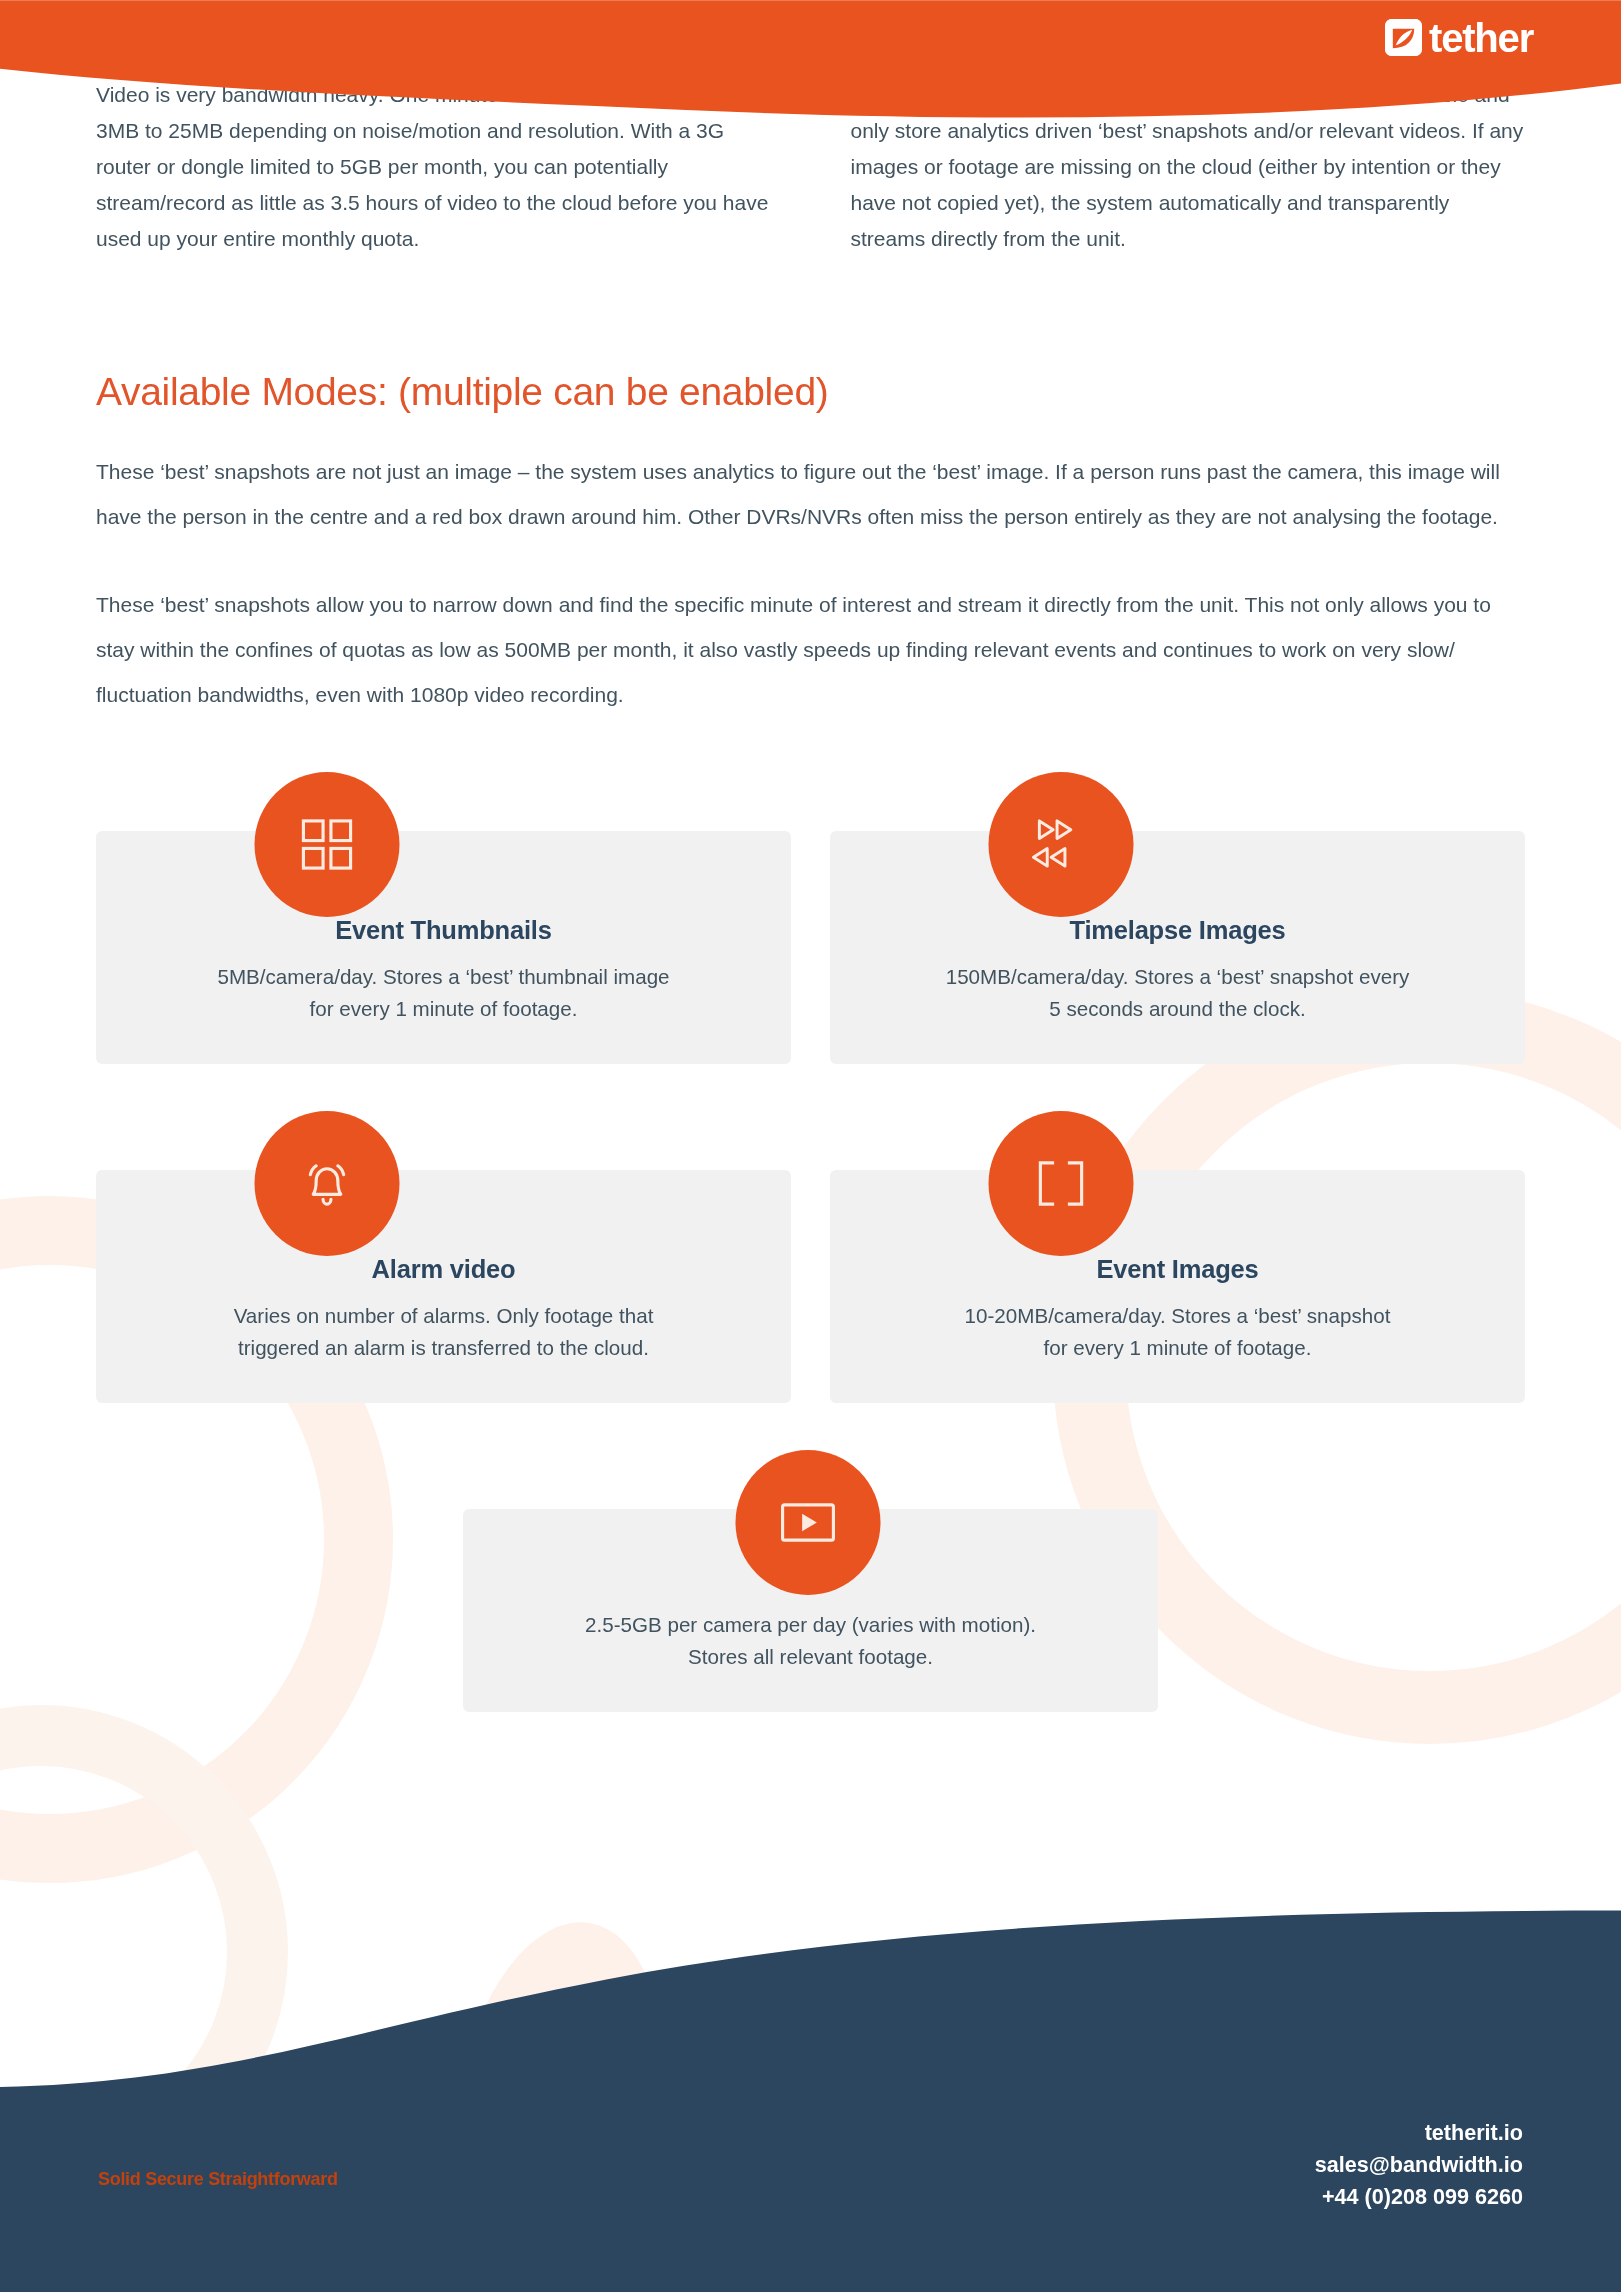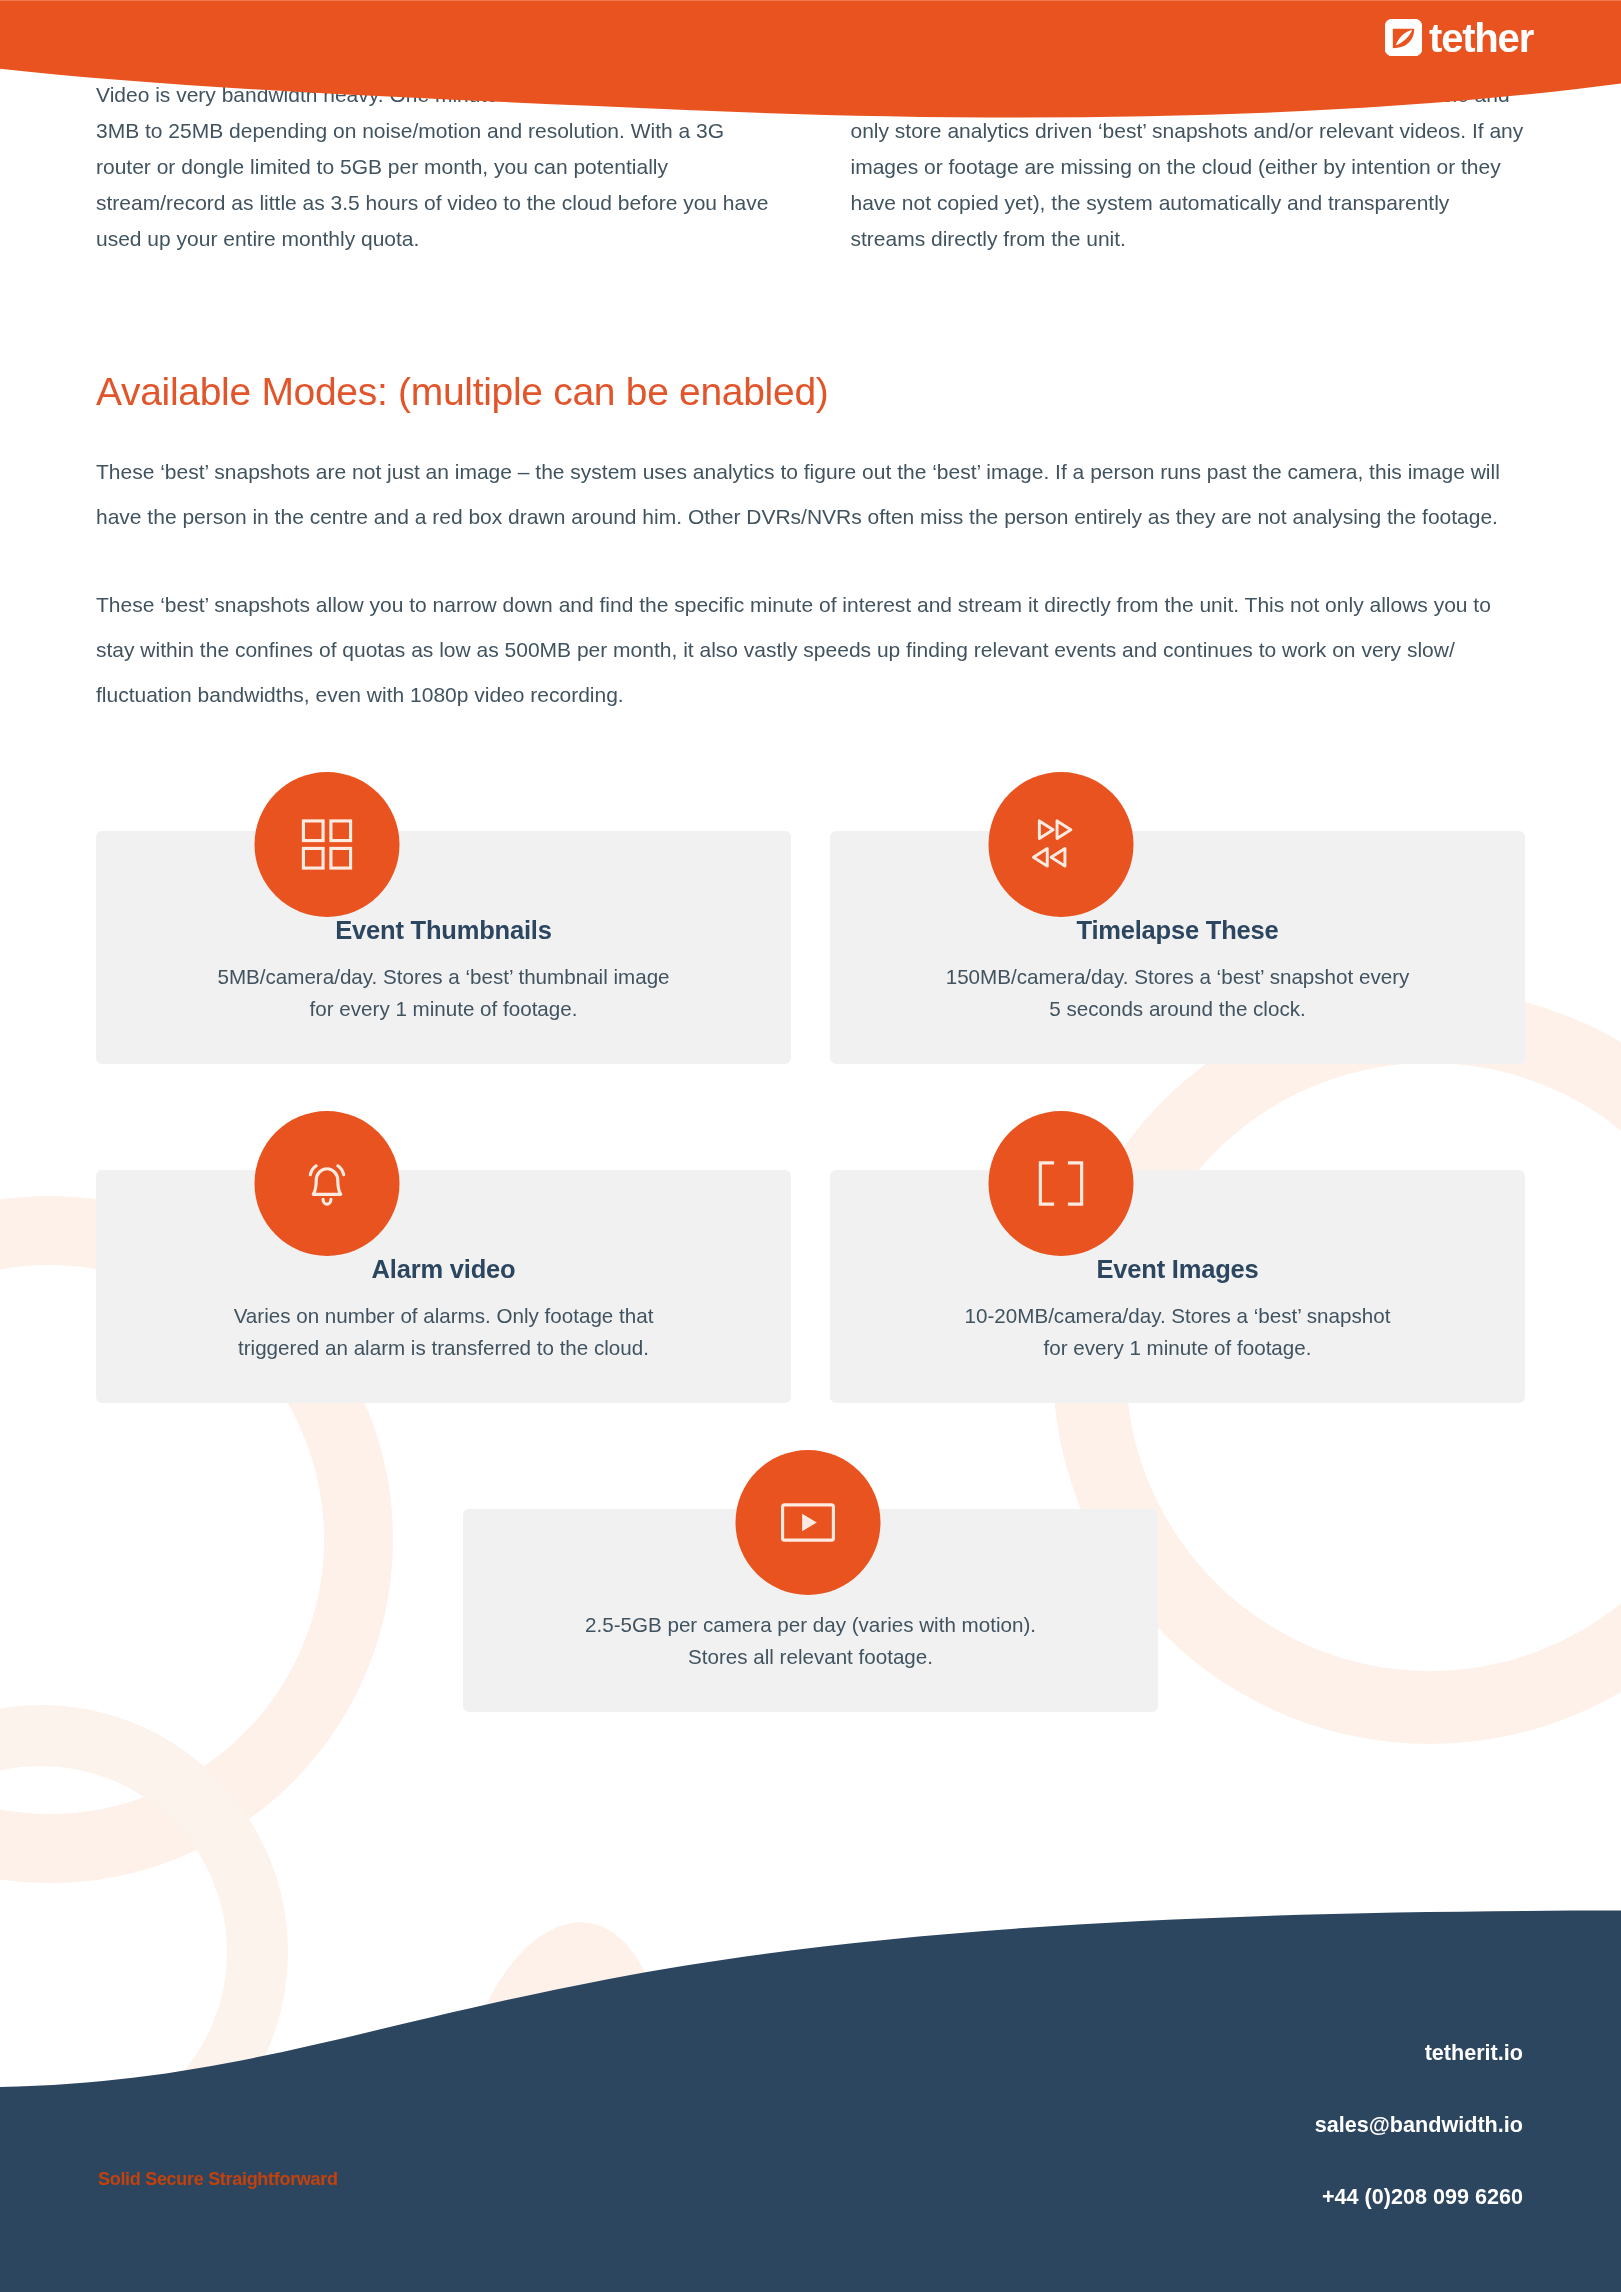--- a/index.html
+++ b/index.html
@@ -222,21 +222,21 @@
   .contact {
     position: absolute;
     right: 98px;
     bottom: 80px;
     text-align: right;
     color: #ffffff;
     font-size: 21.6px;
     font-weight: 700;
     line-height: 32px;
   }
-  .contact div { white-space: nowrap; margin-top: 40px; }
+  .contact div { white-space: nowrap; }
 </style>
 </head>
 <body>
 
 <div class="wm wm-right"></div>
 <div class="wm wm-left"></div>
 <div class="wm wm-left2"></div>
 <div class="wm-footer-blob"></div>
 
 <div class="header">
@@ -295,21 +295,21 @@
         <div class="card-icon offset-left">
           <svg width="59" height="59" viewBox="0 0 60 60" xmlns="http://www.w3.org/2000/svg">
             <g fill="none" stroke="#fdeae0" stroke-width="3" stroke-linejoin="round">
               <path d="M8 6 L8 24 L22 15 Z"></path>
               <path d="M26 6 L26 24 L40 15 Z"></path>
               <path d="M34 34 L34 52 L20 43 Z"></path>
               <path d="M16 34 L16 52 L2 43 Z"></path>
             </g>
           </svg>
         </div>
-        <p class="card-title">Timelapse These</p>
+        <p class="card-title">Timelapse Images</p>
         <p class="card-desc">150MB/camera/day. Stores a ‘best’ snapshot every
 5 seconds around the clock.</p>
       </div>
 
     </div>
 
     <div class="card-row">
 
       <div class="card">
         <div class="card-icon offset-left">

